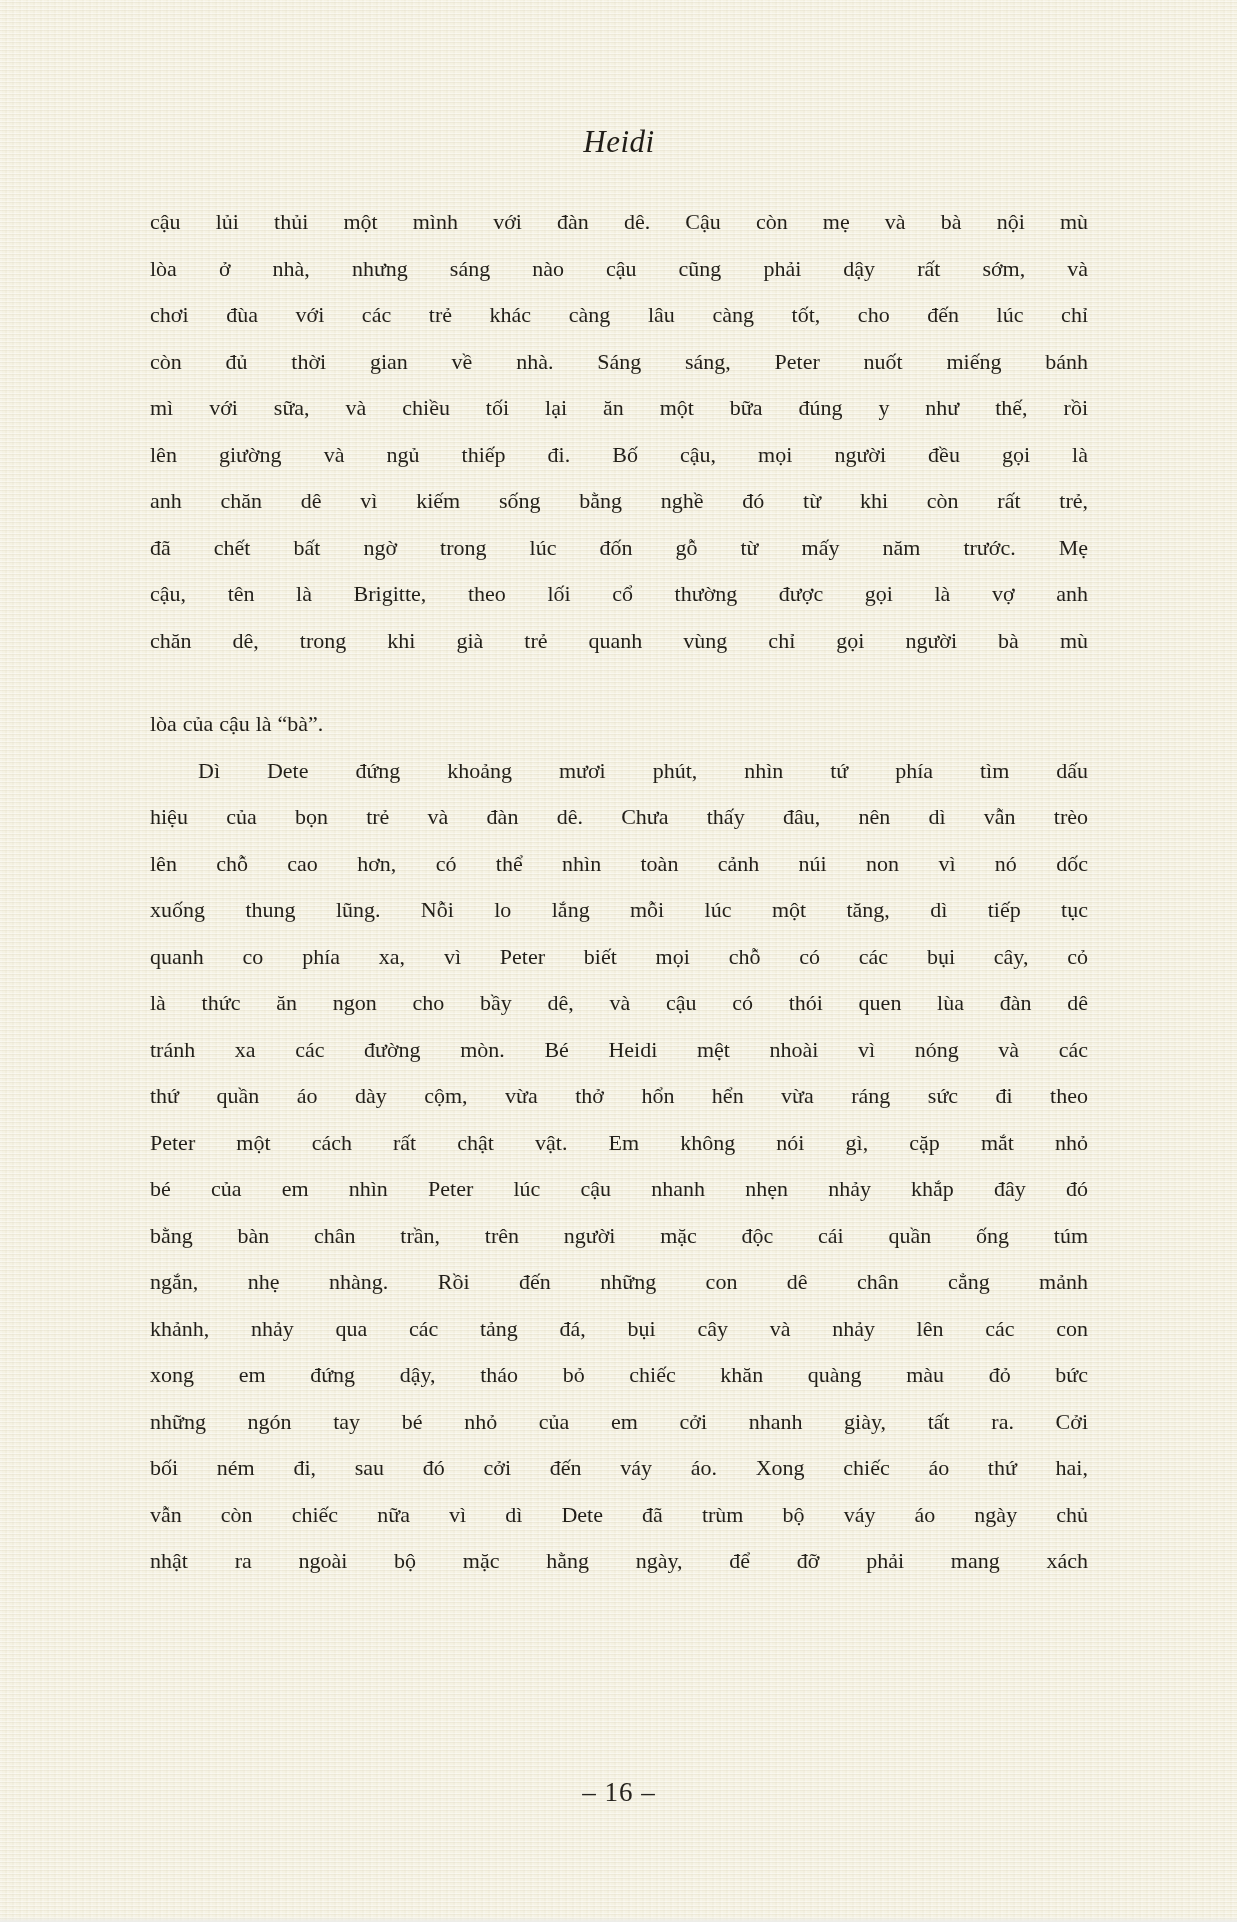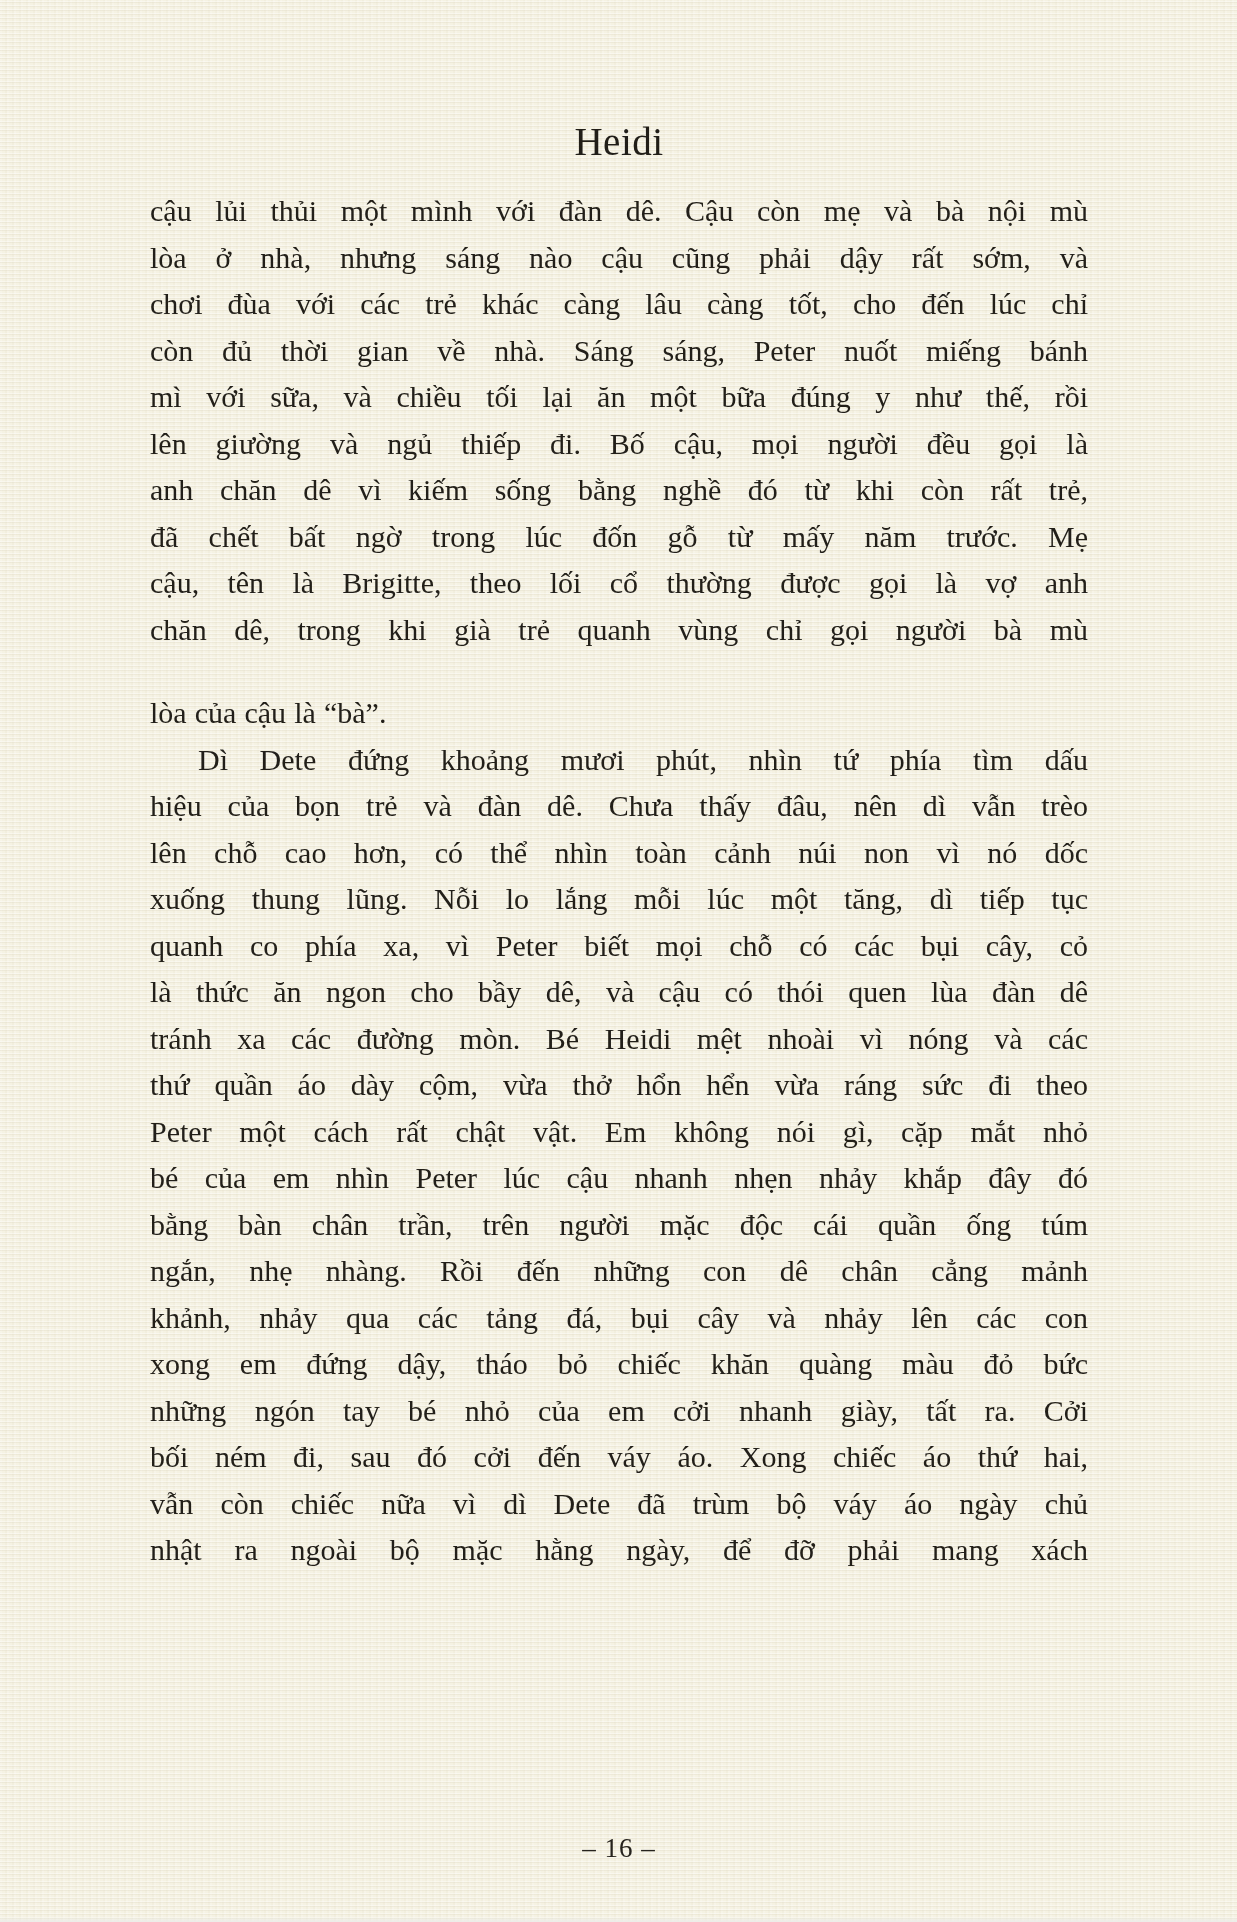--- a/index.html
+++ b/index.html
@@ -32,52 +32,53 @@
     left: 0; right: 0; bottom: 0;
     height: 5px;
     background: linear-gradient(0deg, #ecece8, rgba(236,236,232,0));
   }
   .running-header {
     position: absolute;
     top: 124px;
     left: 150px;
     width: 938px;
     text-align: center;
-    font-size: 39px;
+    font-style: italic;
+    font-size: 31px;
     line-height: 36px;
     color: #211e18;
     letter-spacing: 0.5px;
   }
   .body-text {
     position: absolute;
-    top: 188px;
+    top: 199px;
     left: 150px;
     width: 938px;
     color: #221f19;
-    font-size: 30px;
+    font-size: 22px;
   }
   .line {
     height: 46.5px;
     line-height: 46.5px;
     text-align: justify;
     text-align-last: justify;
     white-space: normal;
     word-spacing: 0.02em;
   }
   .line.indent {
     padding-left: 48px;
   }
   .line.endline {
     text-align: left;
     text-align-last: left;
     margin-top: 37px;
   }
   .page-number {
     position: absolute;
-    top: 1832px;
+    top: 1776px;
     left: 150px;
     width: 938px;
     text-align: center;
     font-size: 27px;
     line-height: 32px;
     color: #26231d;
     letter-spacing: 1px;
   }
 </style>
 </head>

